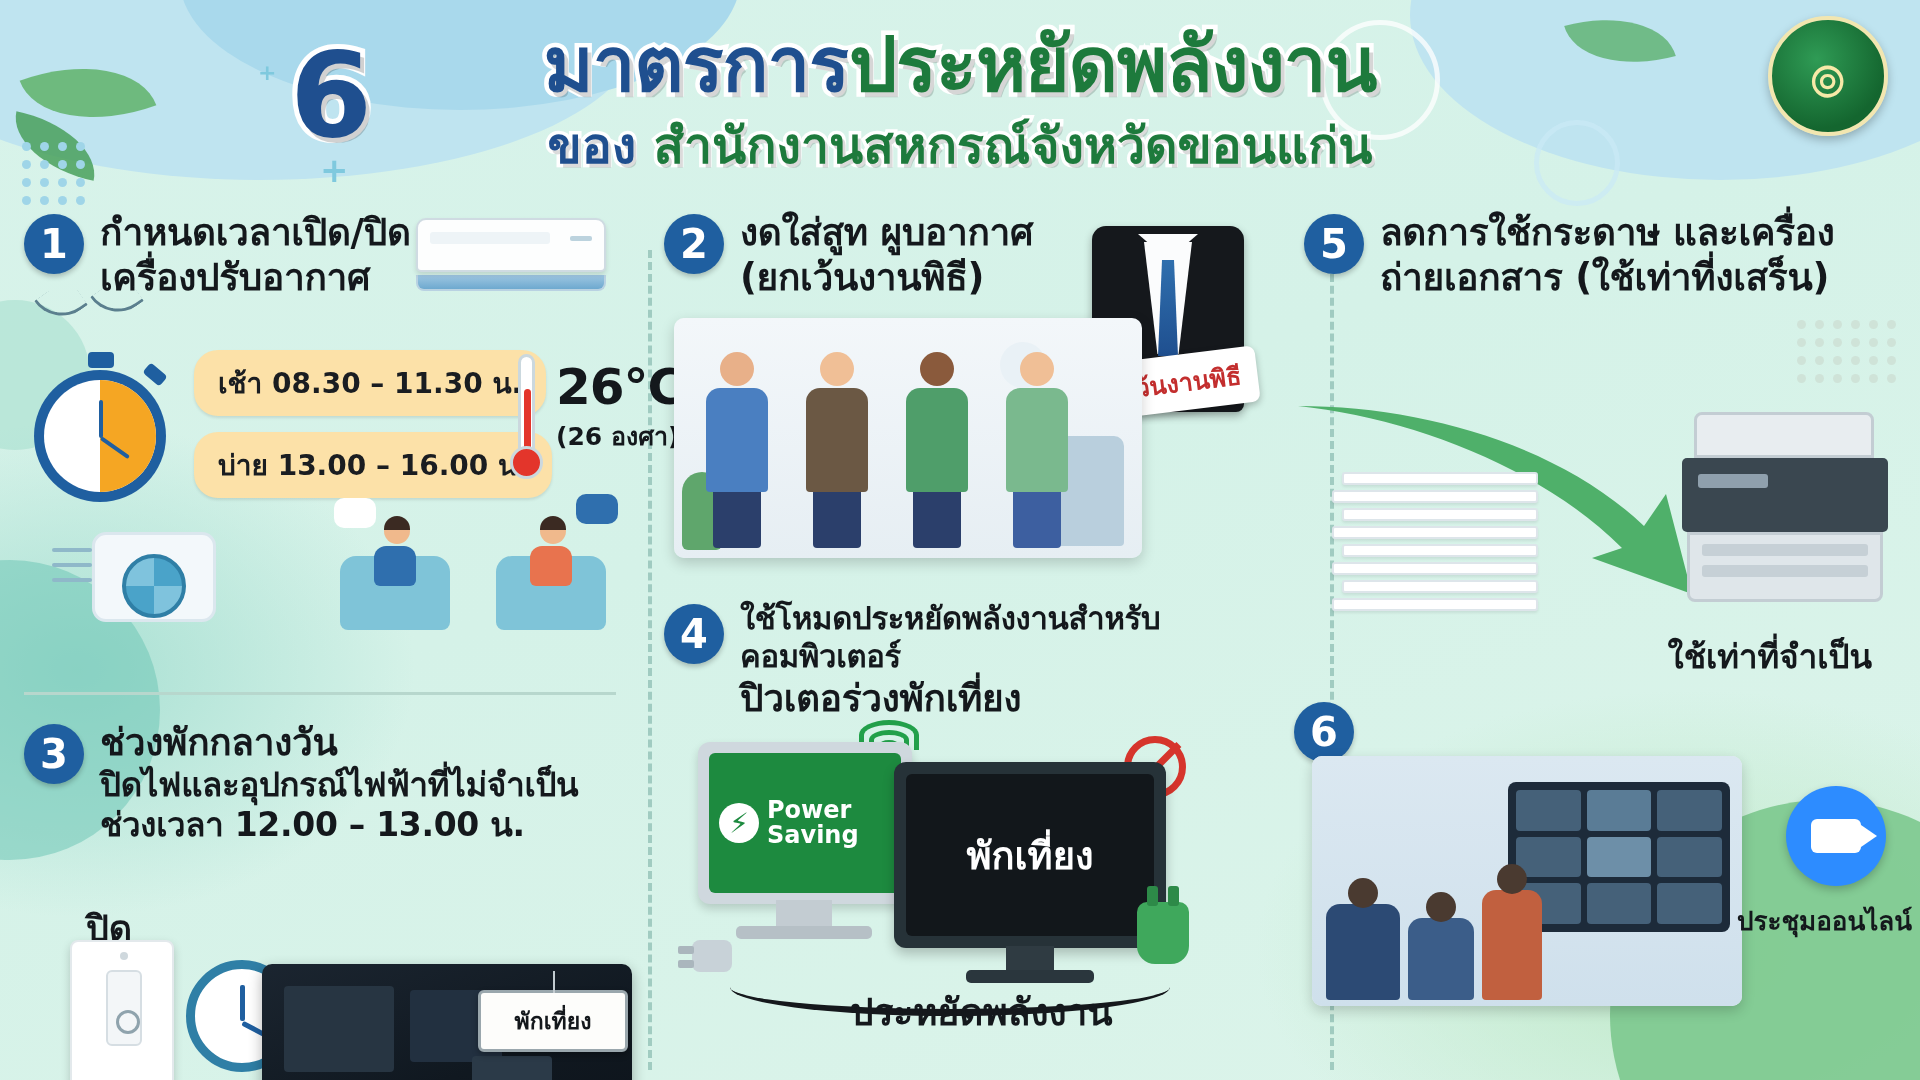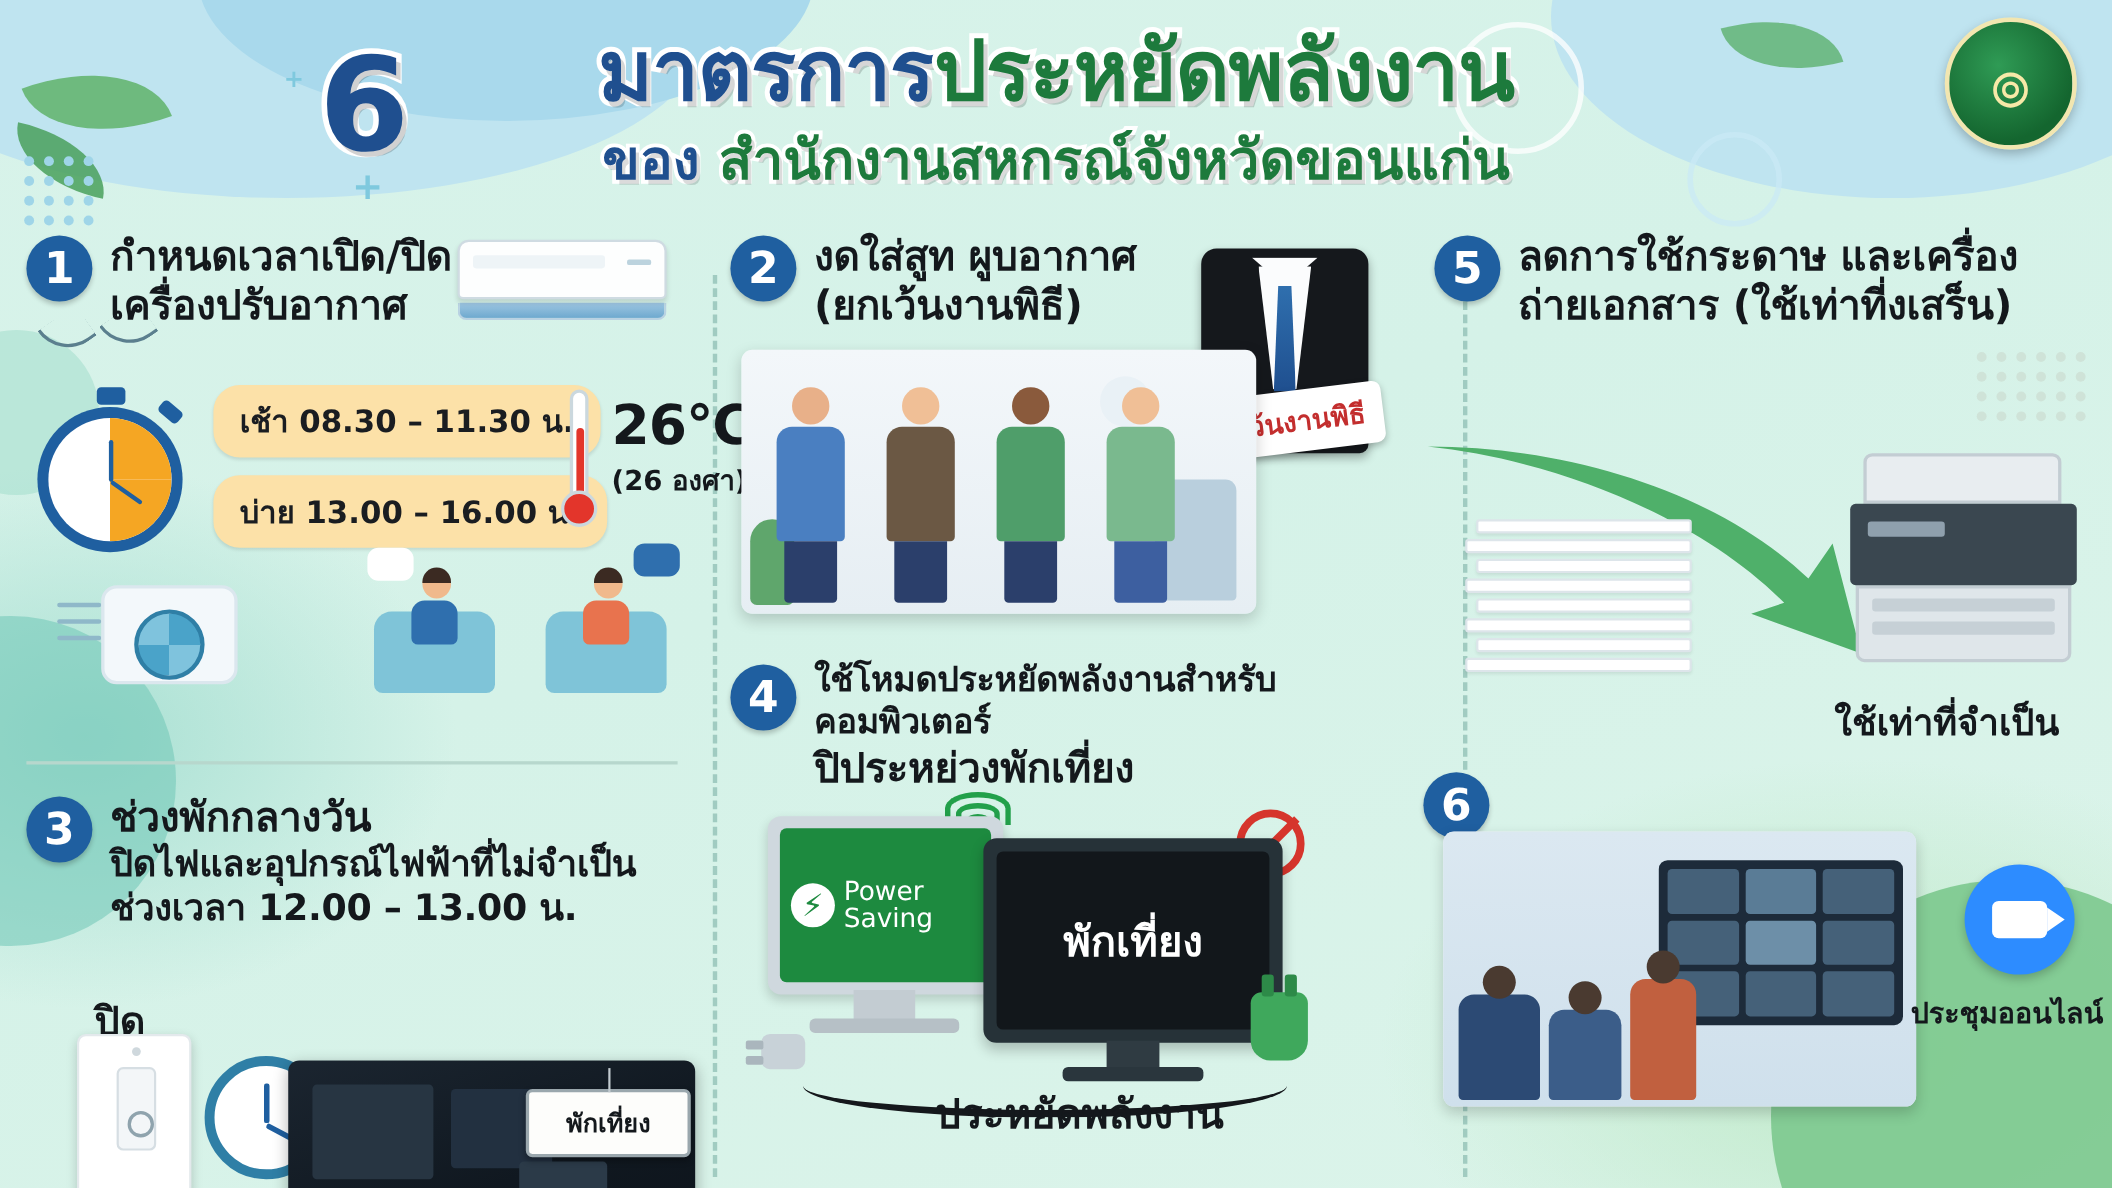--- a/index.html
+++ b/index.html
@@ -186,21 +186,21 @@
   .pp .bd { width:62px; height:104px; border-radius:14px 14px 4px 4px; margin:0 auto; }
   .pp .lg { width:48px; height:56px; background:#2b3f6b; margin:0 auto; border-radius:0 0 4px 4px; }
   .pt-chair { position:absolute; right:18px; bottom:12px; width:74px; height:110px; background:#b9cfdd; border-radius:10px 10px 4px 4px; }
   .pt-plant { position:absolute; left:8px; bottom:8px; width:40px; height:78px; background:#5fa66c; border-radius:20px 20px 6px 6px; }
   .pt-lamp { position:absolute; right:96px; top:24px; width:46px; height:46px; border-radius:50%; background:#e9f1f6; }
   
   .comp-scene { position:absolute; left:40px; top:500px; width:520px; height:300px; }
   .mon-green { position:absolute; left:18px; top:42px; width:214px; height:162px; background:#cfd8de; border-radius:12px; padding:11px; box-shadow:0 5px 10px rgba(0,0,0,.16); }
   .mon-green .screen { width:100%; height:100%; background:#1d8a3f; border-radius:6px; display:flex; align-items:center; gap:8px; padding:0 10px; }
   .ps-ico { width:40px; height:40px; border-radius:50%; background:#fff; display:flex; align-items:center; justify-content:center; color:#1d8a3f; font-size:28px; font-weight:800; }
-  .ps-txt { color:#fff; font-size:24px; font-weight:400; line-height:1.05; }
+  .ps-txt { color:#fff; font-size:24px; font-weight:700; line-height:1.05; }
   .mon-stand { position:absolute; left:96px; top:200px; width:56px; height:28px; background:#c3ccd2; }
   .mon-base { position:absolute; left:56px; top:226px; width:136px; height:13px; background:#b6c0c6; border-radius:5px; }
   .mon-dark { position:absolute; left:214px; top:62px; width:272px; height:186px; background:#263238; border-radius:12px; padding:12px; box-shadow:0 6px 12px rgba(0,0,0,.22); }
   .mon-dark .screen { width:100%; height:100%; background:#12171b; border-radius:6px; display:flex; align-items:center; justify-content:center; }
   .mon-dark .screen span { color:#fff; font-size:38px; font-weight:800; }
   .mon-dark-stand { position:absolute; left:326px; top:246px; width:48px; height:26px; background:#2f3b42; }
   .mon-dark-base { position:absolute; left:286px; top:270px; width:128px; height:13px; background:#2a363d; border-radius:5px; }
   .wifi { position:absolute; left:176px; top:6px; width:66px; height:46px; }
   .wifi i { position:absolute; border:5px solid #22a04a; border-bottom:none; border-radius:50% 50% 0 0; left:50%; transform:translateX(-50%); }
   .wifi i:nth-child(1){ width:20px; height:10px; bottom:2px; }
@@ -473,21 +473,21 @@
               <div class="bd" style="background:#7ab98e"></div>
               <div class="lg" style="background:#3d5fa0"></div>
             </div>
         </div>
       </div>
 
       <div class="item-head" style="position:absolute;left:24px;top:400px;width:640px">
         <div class="num">4</div>
         <div class="htext">
           <span class="small">ใช้โหมดประหยัดพลังงานสำหรับคอมพิวเตอร์</span>
-          <span>ปิประหย่วงพักเที่ยง</span>
+          <span>ปิวเตอร่วงพักเที่ยง</span>
         </div>
       </div>
 
       <div class="comp-scene">
         <div class="wifi">
             <i></i>
             <i></i>
             <i></i>
           </div>
         <div class="no-sign"></div>

